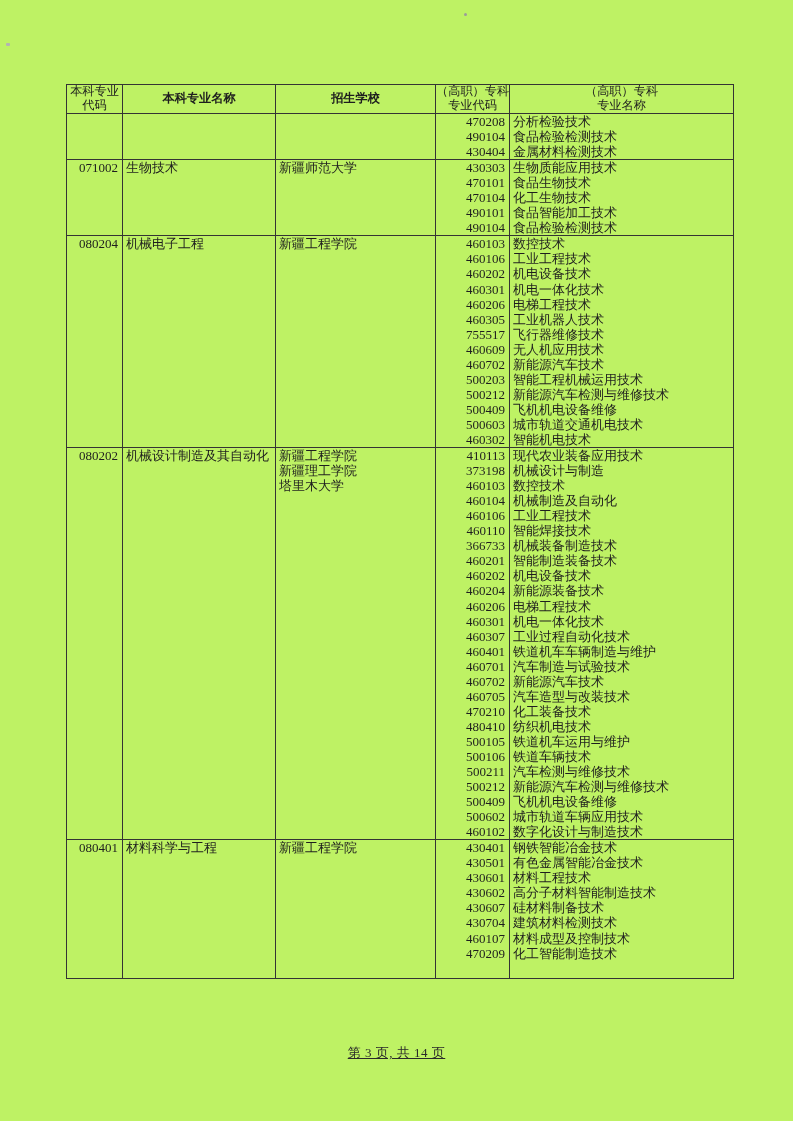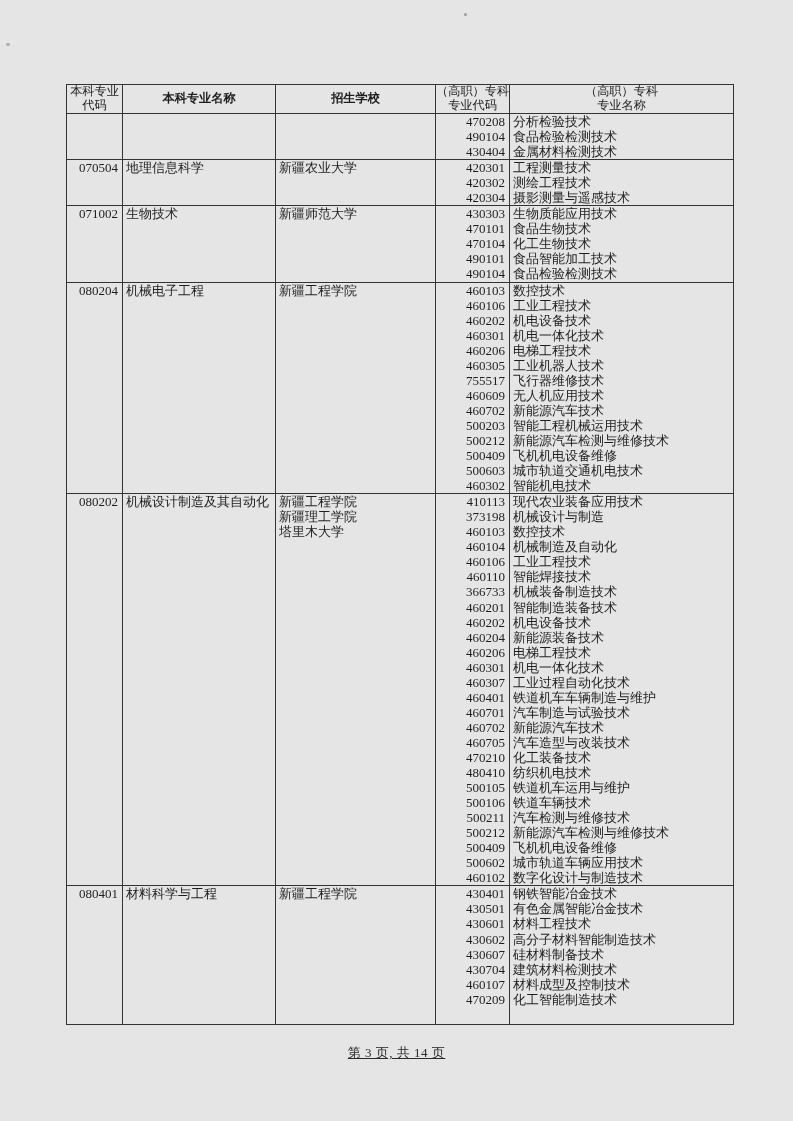--- a/index.html
+++ b/index.html
@@ -1,20 +1,20 @@
 <!DOCTYPE html>
 <html><head>
 <meta charset="utf-8">
 <style>
   html, body { margin: 0; padding: 0; background: #ffffff; }
   .page {
     position: relative;
     width: 793px;
     height: 1121px;
-    background: #e5e5e5;
+    background: #bef264;
     overflow: hidden;
     font-family: "Liberation Serif", "DejaVu Serif", serif;
     color: #1e1e1e;
   }
   .scan-dot {
     position: absolute;
     background: #9b9b9b;
     border-radius: 50%;
   }
   .dot-top { left: 464px; top: 13px; width: 3px; height: 3px; }
@@ -109,41 +109,20 @@
           <td class="c3"></td>
           <td class="c4">
             <div class="ln">470208</div>
             <div class="ln">490104</div>
             <div class="ln">430404</div>
           </td>
           <td class="c5">
             <div class="ln">分析检验技术</div>
             <div class="ln">食品检验检测技术</div>
             <div class="ln">金属材料检测技术</div>
-          </td>
-        </tr>
-        <tr>
-          <td class="c1">
-            <div class="ln">070504</div>
-          </td>
-          <td class="c2">
-            <div class="ln">地理信息科学</div>
-          </td>
-          <td class="c3">
-            <div class="ln">新疆农业大学</div>
-          </td>
-          <td class="c4">
-            <div class="ln">420301</div>
-            <div class="ln">420302</div>
-            <div class="ln">420304</div>
-          </td>
-          <td class="c5">
-            <div class="ln">工程测量技术</div>
-            <div class="ln">测绘工程技术</div>
-            <div class="ln">摄影测量与遥感技术</div>
           </td>
         </tr>
         <tr>
           <td class="c1">
             <div class="ln">071002</div>
           </td>
           <td class="c2">
             <div class="ln">生物技术</div>
           </td>
           <td class="c3">

